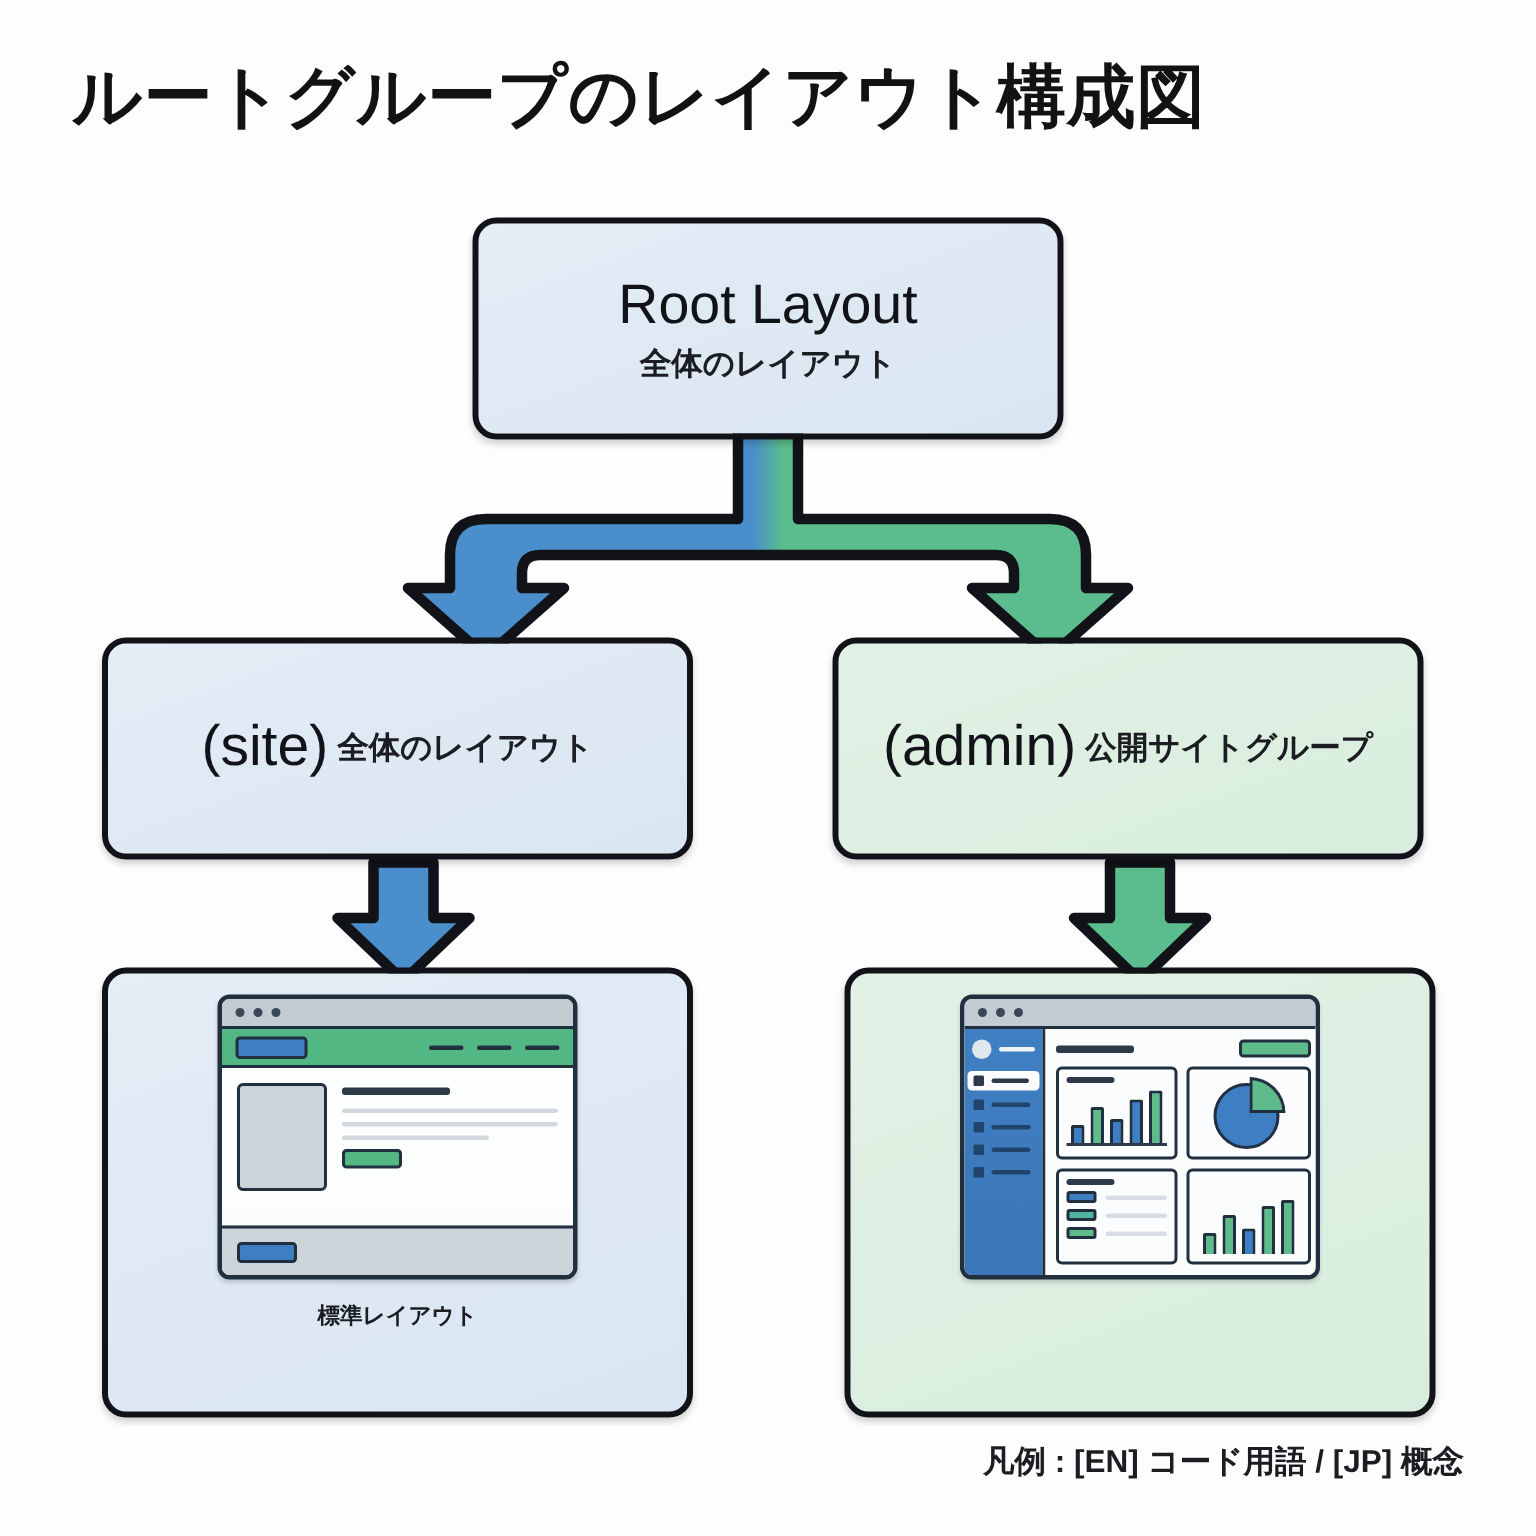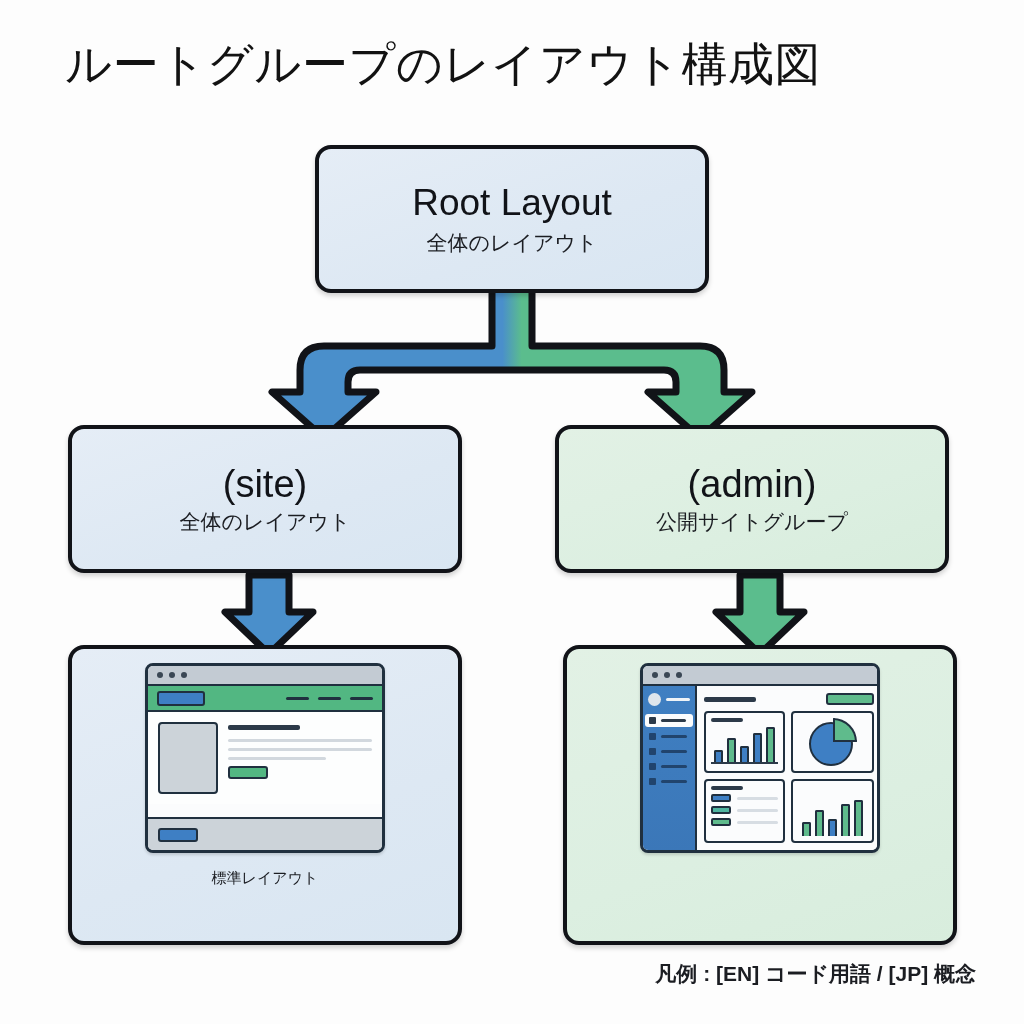--- a/index.html
+++ b/index.html
@@ -6,56 +6,56 @@
   html, body {
     width: 1024px; height: 1024px;
     background: #fdfdfd;
     font-family: "Liberation Sans", "DejaVu Sans", sans-serif;
     overflow: hidden;
   }
   #stage { position: relative; width: 1024px; height: 1024px; }
 
   
   .diagram-title {
-    position: absolute; left: 17px; top: 34px; width: 852px;
+    position: absolute; left: 0; top: 34px; width: 852px;
     text-align: center;
-    font-size: 46px; font-weight: 400; color: #121212;
+    font-size: 46px; font-weight: 700; color: #121212;
     letter-spacing: 0.5px;
     white-space: nowrap;
   }
 
   
   .node {
     position: absolute;
     border: 4px solid #111318;
     border-radius: 16px;
     box-shadow: 0 3px 5px rgba(0,0,0,0.18);
   }
   .node.blue  { background: linear-gradient(160deg,#e5edf6 0%, #dde8f3 60%, #d9e6f2 100%); }
   .node.green { background: linear-gradient(160deg,#e2f1e5 0%, #dcefe1 60%, #d8eddd 100%); }
 
   .node-title {
     text-align: center; font-weight: 400; color: #111318;
     line-height: 1.05;
   }
   .node-sub {
-    text-align: right; font-weight: 400; color: #1b1d22;
+    text-align: right; font-weight: 700; color: #1b1d22;
     line-height: 1.1;
   }
 
   
   #root-layout { left: 315px; top: 145px; width: 394px; height: 148px;
                  display: flex; flex-direction: column; align-items: center;
                  justify-content: center; gap: 8px; }
   #root-layout .node-title { font-size: 37px; }
   #root-layout .node-sub   { font-size: 21px; }
 
   
   .group-node { width: 394px; height: 148px; top: 425px;
-                display: flex; flex-direction: column; align-items: center;
+                display: flex; flex-direction: row; align-items: center;
                 justify-content: center; gap: 6px; }
   #site-group  { left: 68px; }
   #admin-group { left: 555px; }
   .group-node .node-title { font-size: 38px; }
   .group-node .node-sub   { font-size: 21px; }
 
   
   .leaf-node { width: 394px; height: 300px; top: 645px;
                display: flex; flex-direction: column; align-items: center;
                justify-content: flex-start; padding-top: 14px; }

